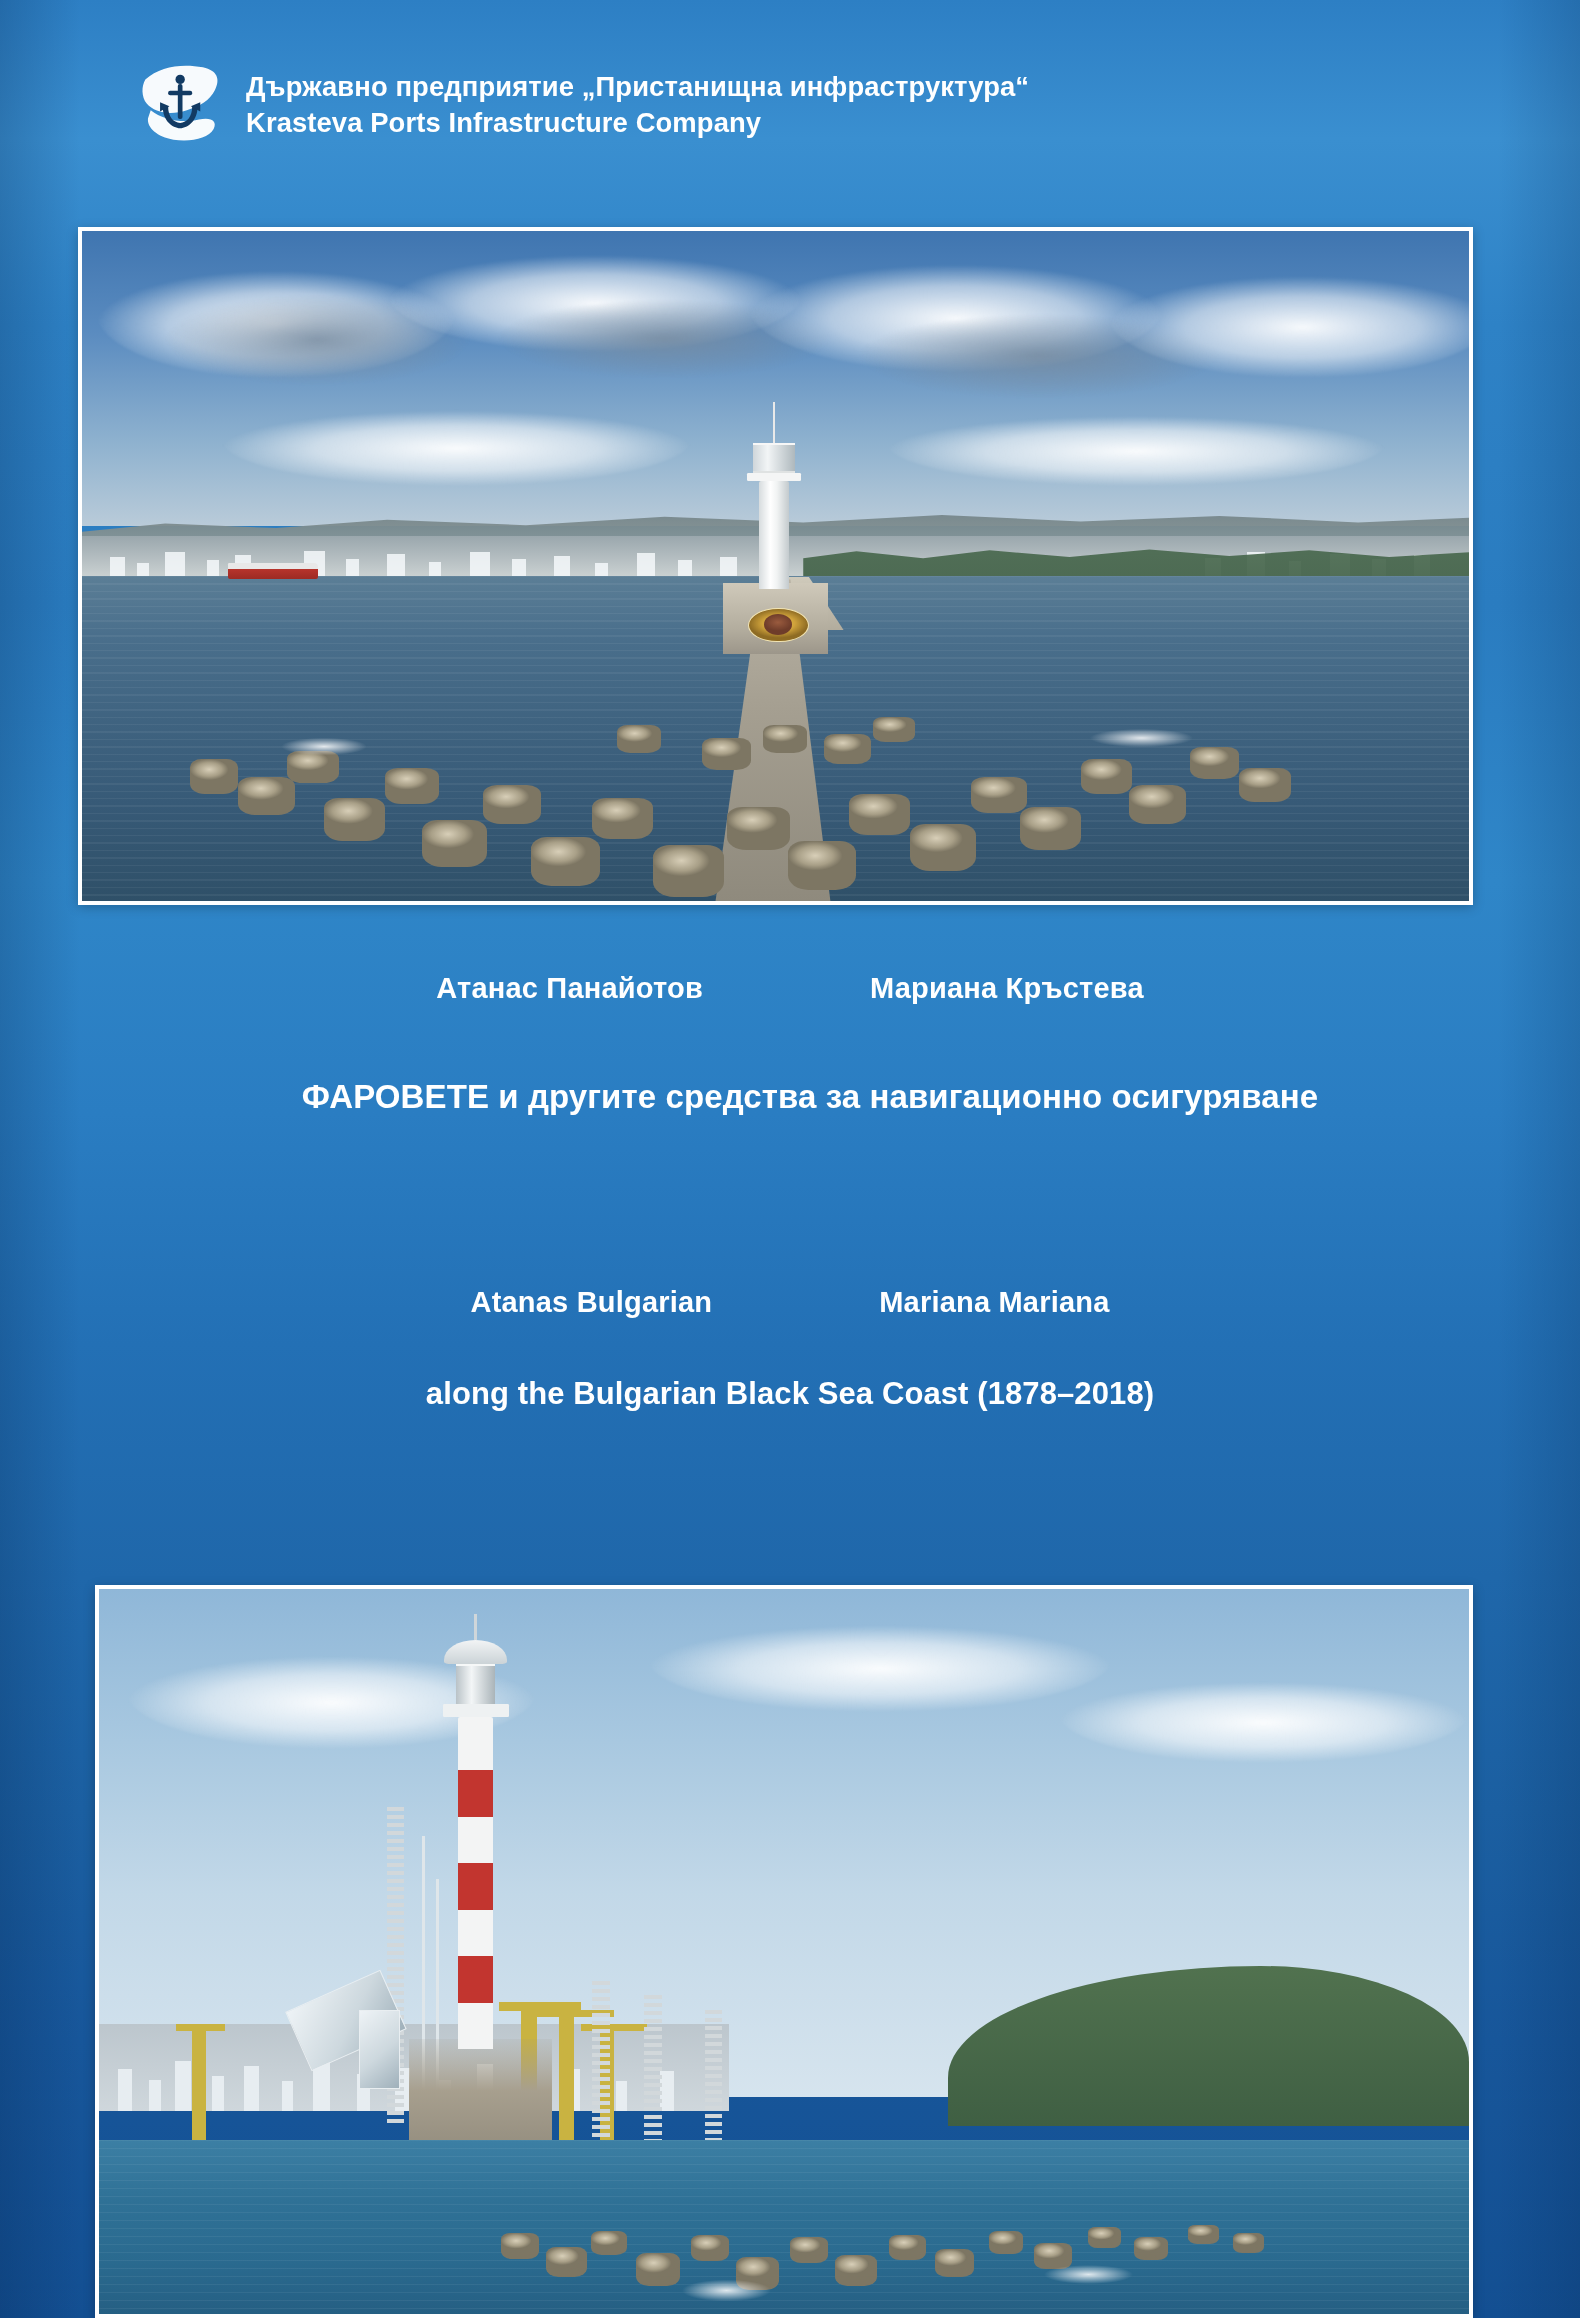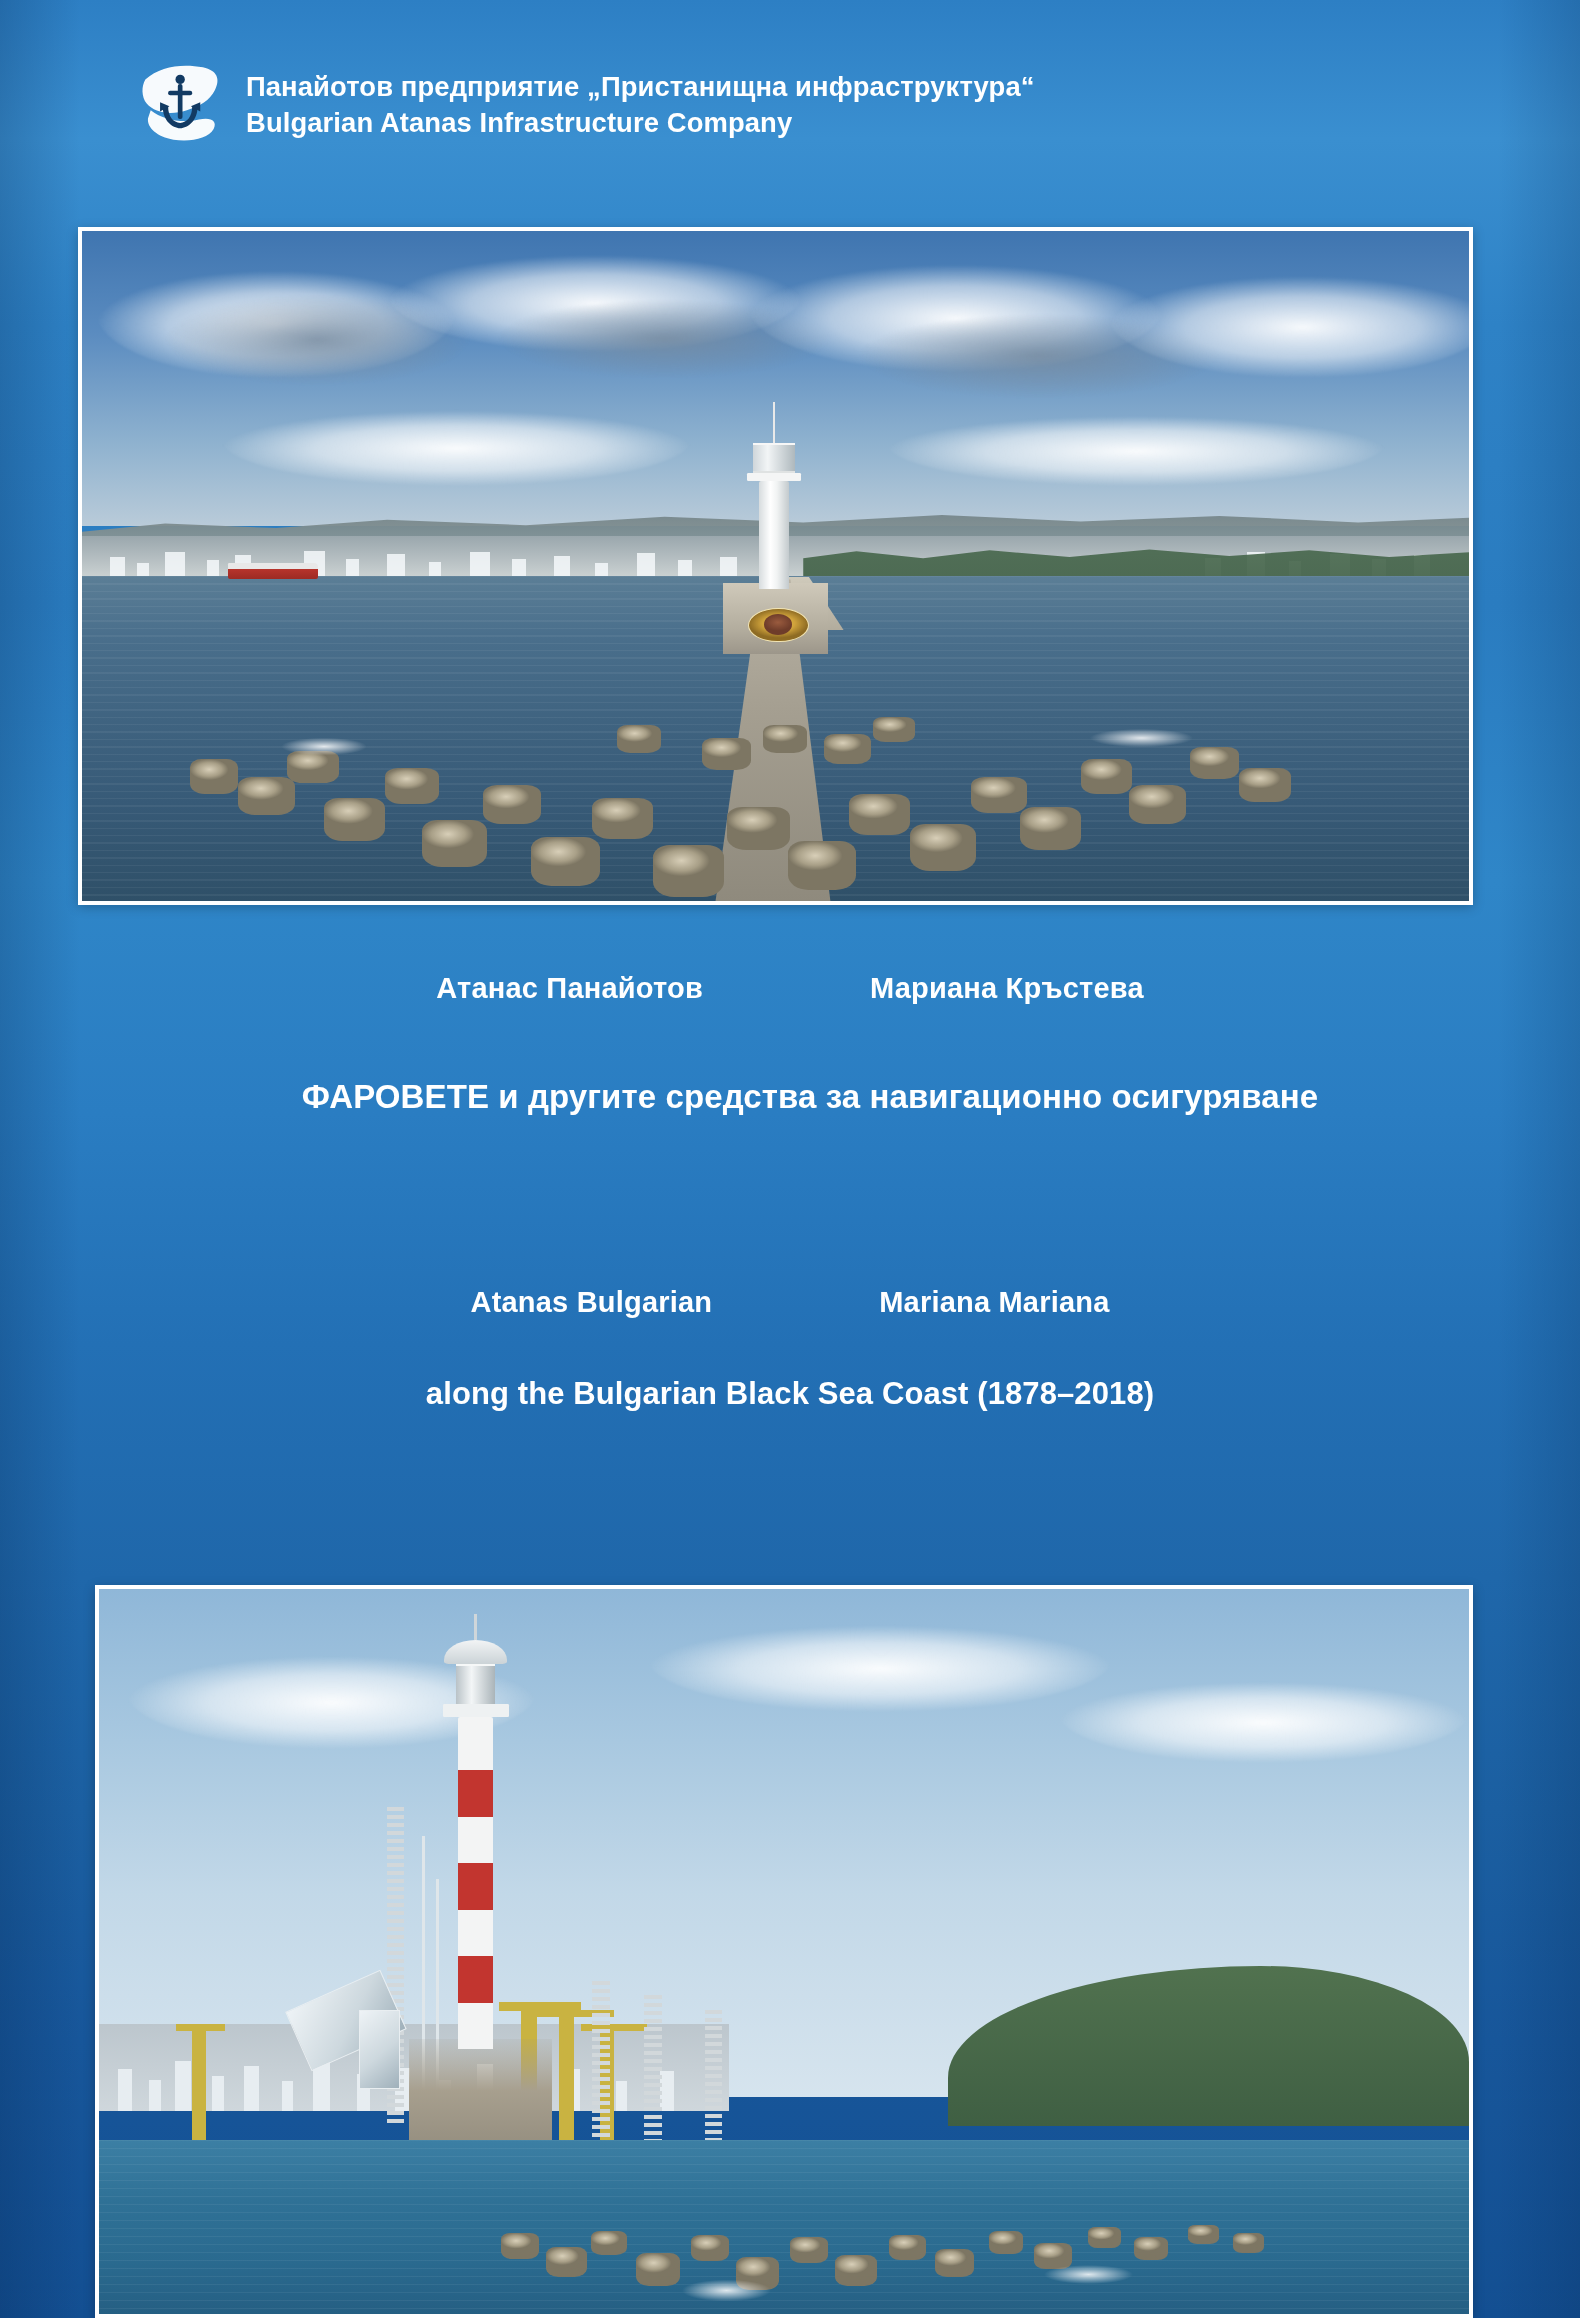--- a/index.html
+++ b/index.html
@@ -322,22 +322,22 @@
         <circle cx="60" cy="26" r="7"></circle>
         <rect x="56.5" y="33" width="7" height="52" rx="3"></rect>
         <rect x="42" y="43" width="36" height="6.5" rx="3"></rect>
         <path d="M34 66 C34 88 48 98 60 99 C72 98 86 88 86 66 L78 66 C78 82 70 90 60 91 C50 90 42 82 42 66 Z"></path>
         <path d="M30 60 L44 66 L30 74 Z"></path>
         <path d="M90 60 L76 66 L90 74 Z"></path>
       </g>
     </svg>
   </div>
   <div class="org-lines">
-    <div class="org-bg">Панайотов предприятие „Пристанищна инфраструктура“</div>
-    <div class="org-en">Bulgarian Atanas Infrastructure Company</div>
+    <div class="org-bg">Държавно предприятие „Пристанищна инфраструктура“</div>
+    <div class="org-en">Krasteva Ports Infrastructure Company</div>
   </div>
 </div>
 
 <div class="photo photo-top">
   <div class="scene-top">
     <div class="sky-top"></div>
 
     <div class="cloud" style="left:1%;  top:2%;  width:26%; height:20%;"></div>
     <div class="cloud dark" style="left:6%; top:8%; width:22%; height:15%;"></div>
     <div class="cloud" style="left:22%; top:0%;  width:30%; height:18%;"></div>

